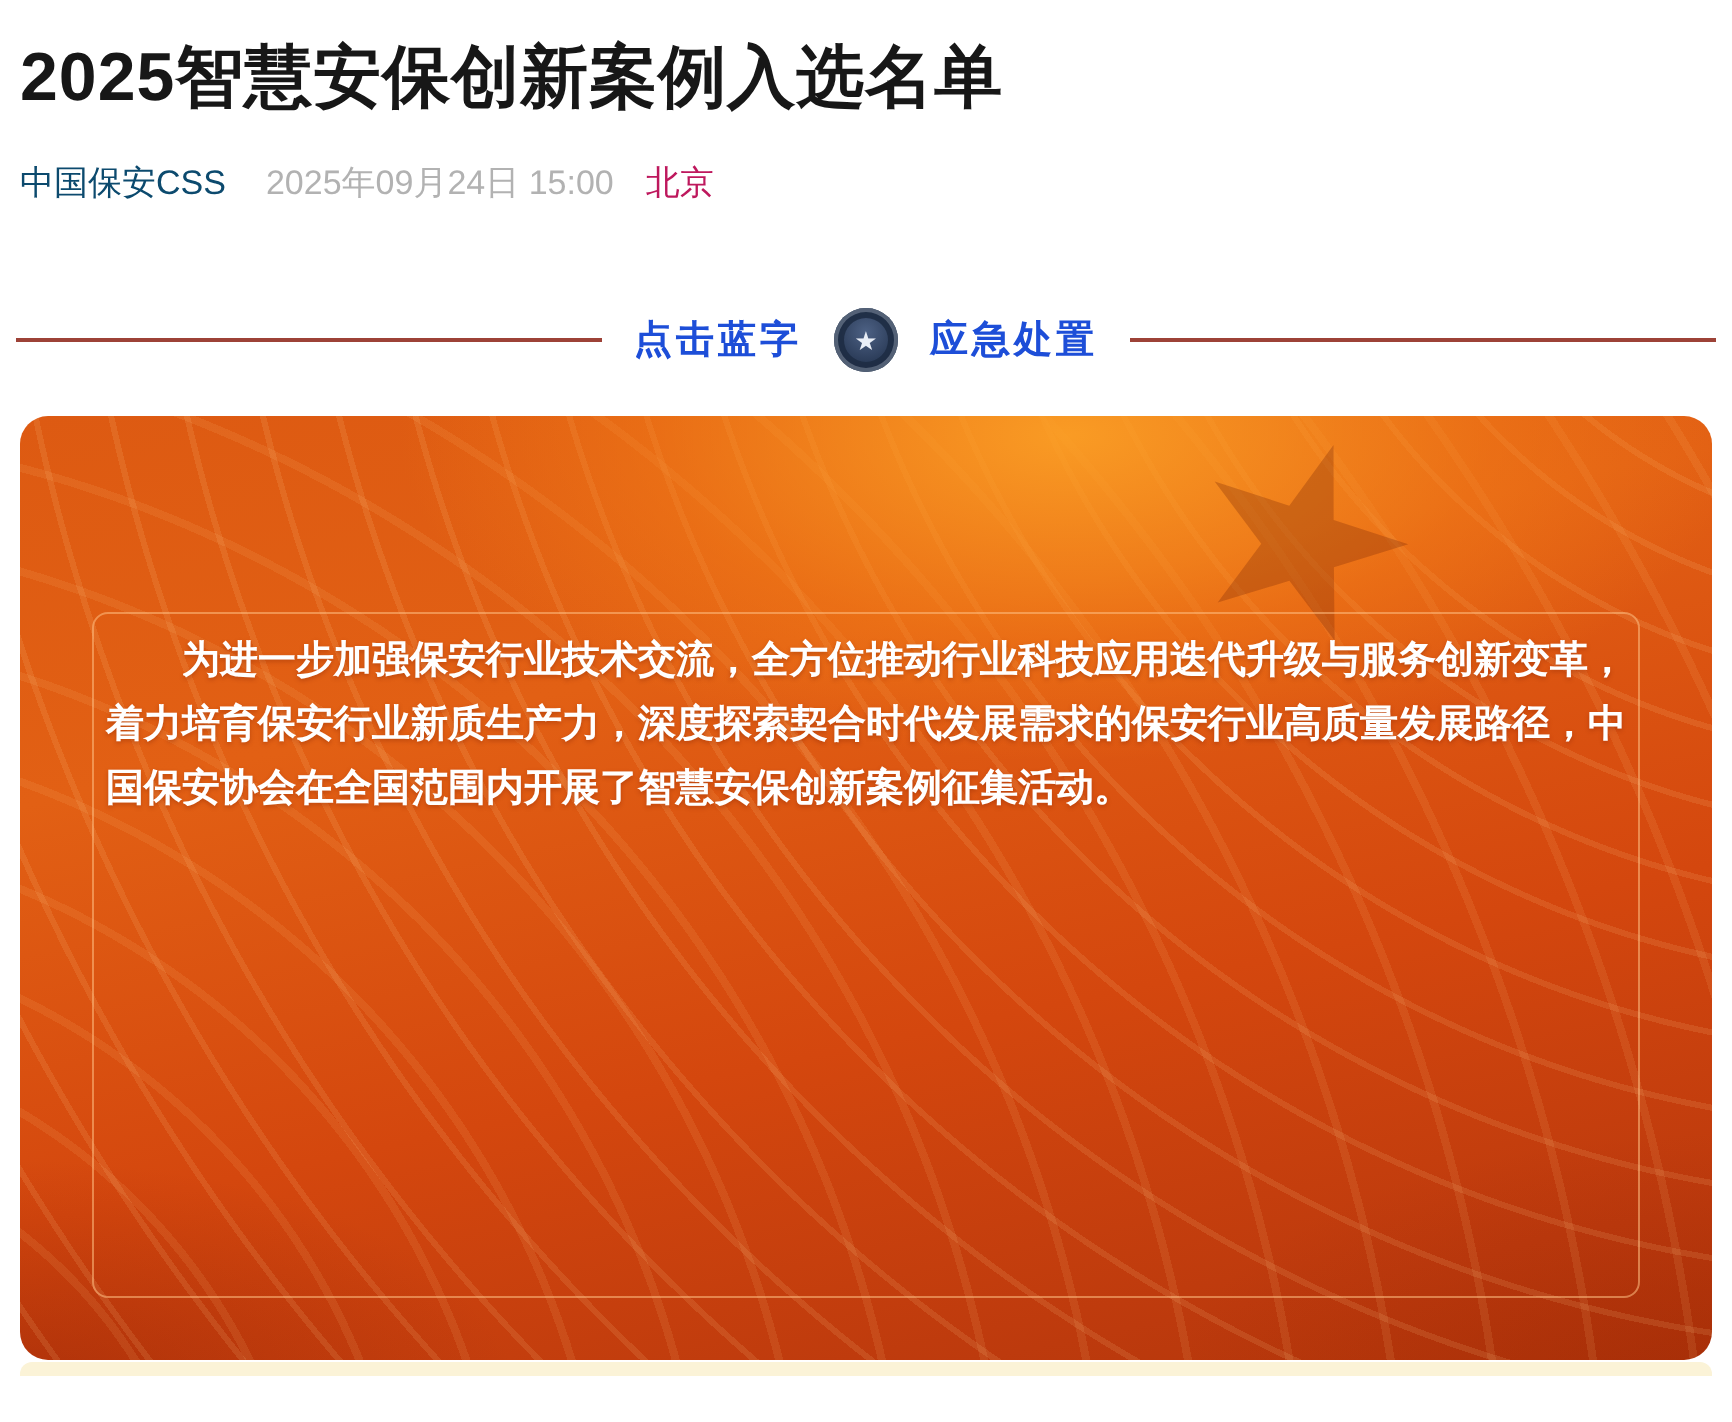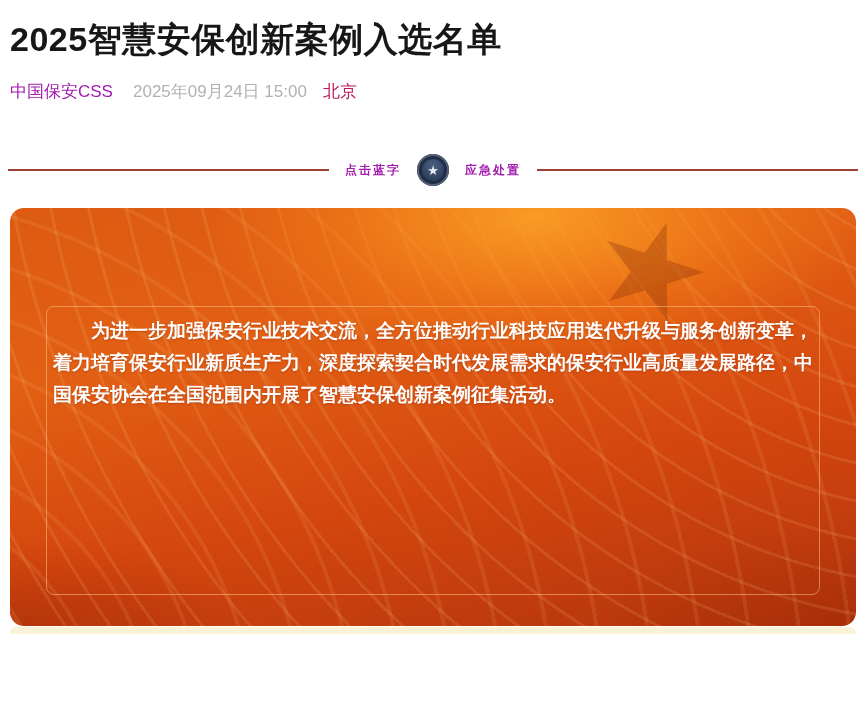--- a/index.html
+++ b/index.html
@@ -20,56 +20,56 @@
     font-weight: 700;
     color: #171717;
     letter-spacing: 0.5px;
   }
   .meta-row {
     margin: 24px 10px 0;
     font-size: 17px;
     display: flex;
     align-items: baseline;
   }
-  .account-name { color: #a21caf; cursor: pointer; }
+  .account-name { color: #0c4a6e; cursor: pointer; }
   .publish-date { color: #b2b2b2; margin-left: 20px; text-align: center; }
   .location     { color: #be185d; margin-left: 16px; }
 
   
   .banner {
     margin: 50px 8px 0;
     height: 34px;
     display: flex;
     align-items: center;
     cursor: pointer;
   }
   .banner-line { flex: 1; height: 2px; background: #9d4237; }
   .banner-text {
-    color: #a21caf;
+    color: #1d4ed8;
     font-weight: 700;
-    font-size: 12px;
+    font-size: 19px;
     letter-spacing: 2px;
     margin: 0 16px;
     white-space: nowrap;
   }
   .banner-logo {
     width: 32px; height: 32px;
     border-radius: 50%;
     background: radial-gradient(circle at 50% 38%, #4d6184 0%, #2d3e5b 55%, #1e2c44 100%);
     box-shadow: inset 0 0 0 2px rgba(220,230,245,.28), inset 0 0 0 5px rgba(30,44,68,.9);
     display: flex; align-items: center; justify-content: center;
     color: #e9eef6; font-size: 13px; line-height: 1;
     flex: 0 0 auto;
   }
 
   
   .hero {
     position: relative;
     margin: 21px 10px 0;
-    width: 846px; height: 418px;
+    width: 846px; height: 472px;
     border-radius: 14px;
     overflow: hidden;
     cursor: pointer;
     background:
       radial-gradient(ellipse 55% 48% at 62% 2%, rgba(252,162,38,.9) 0%, rgba(246,130,24,.45) 45%, rgba(246,130,24,0) 72%),
       repeating-radial-gradient(circle at 112% -42%, rgba(255,210,150,0) 0 34px, rgba(255,206,142,.13) 34px 37px),
       repeating-radial-gradient(circle at -18% 128%, rgba(255,210,150,0) 0 46px, rgba(255,198,128,.11) 46px 50px),
       radial-gradient(ellipse 42% 36% at 0% 104%, rgba(138,28,4,.42) 0%, rgba(138,28,4,0) 70%),
       radial-gradient(ellipse 46% 40% at 100% 104%, rgba(148,34,5,.38) 0%, rgba(148,34,5,0) 70%),
       linear-gradient(168deg, #dd5a12 0%, #e26014 30%, #d4470e 62%, #bd3a0d 88%, #b23509 100%);

